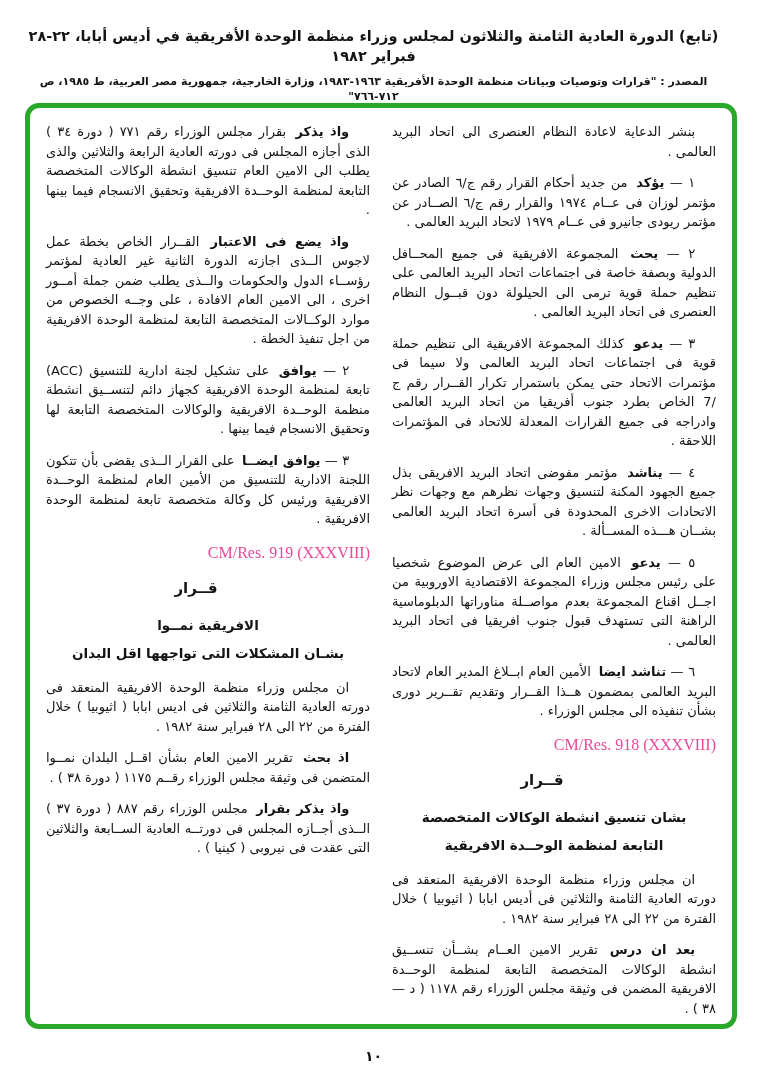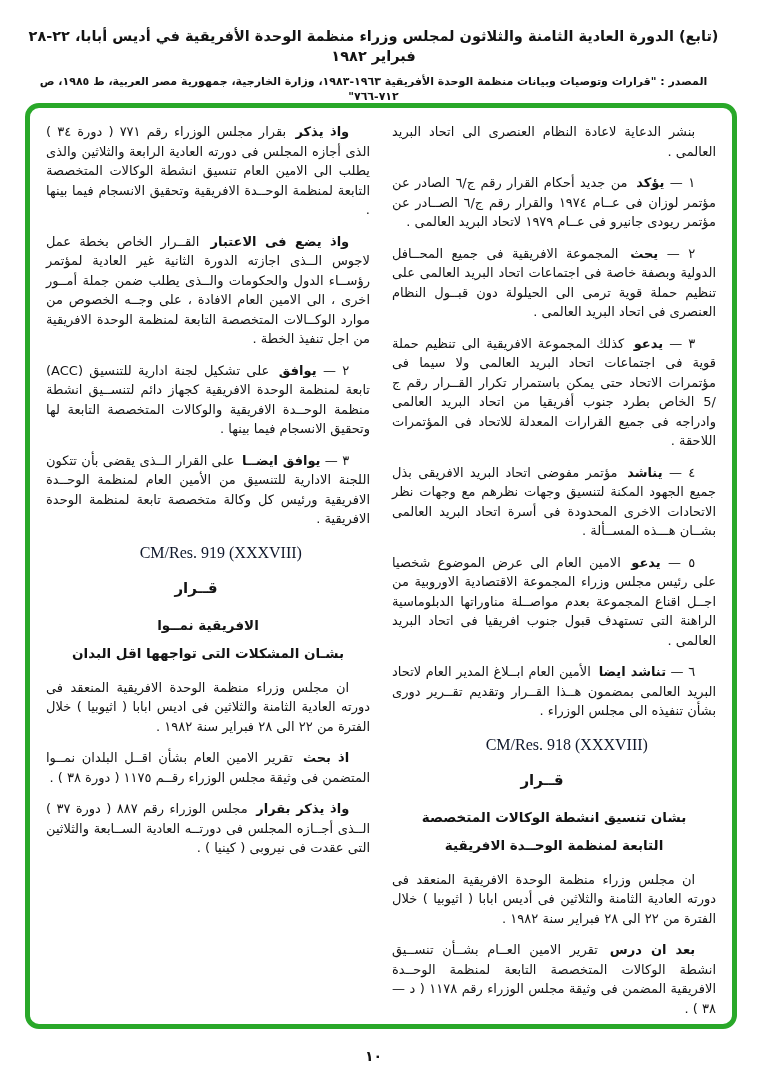--- a/index.html
+++ b/index.html
@@ -62,26 +62,26 @@
   
   p.para {
     margin: 0 0 12px 0;
     text-indent: 1.6em;
   }
   p.para .lead { font-weight: bold; }
   p.para .lead { margin-left: 0.25em; }
 
   .ref {
     direction: ltr;
-    text-align: center;
+    text-align: right;
     font-family: "Liberation Serif", "DejaVu Serif", serif;
     font-size: 16px;
     margin: 30px 0 12px 0;
     text-indent: 0;
-    color: #0f172a;
+    color: #ec4899;
   }
   .qarar {
     text-align: center;
     font-weight: bold;
     font-size: 15px;
     margin: 14px 0 16px 0;
     text-indent: 0;
   }
   .subject {
     text-align: center;
@@ -114,21 +114,21 @@
     <div class="line2">المصدر : "قرارات وتوصيات وبيانات منظمة الوحدة الأفريقية ١٩٦٣-١٩٨٣، وزارة الخارجية، جمهورية مصر العربية، ط ١٩٨٥، ص ٧١٢-٧٦٦"</div>
   </div>
 
   <div class="content-frame" style="border-color: rgb(41, 168, 41);">
     <div class="columns">
 
       <div class="col">
         <p class="para"><span>بنشر الدعاية لاعادة النظام العنصرى الى اتحاد البريد العالمى .</span></p>
         <p class="para"><span>١ — </span><b class="lead">يؤكد</b> <span>من جديد أحكام القرار رقم ج/٦ الصادر عن مؤتمر لوزان فى عــام ١٩٧٤ والقرار رقم ج/٦ الصــادر عن مؤتمر ريودى جانيرو فى عــام ١٩٧٩ لاتحاد البريد العالمى .</span></p>
         <p class="para"><span>٢ — </span><b class="lead">يحث</b> <span>المجموعة الافريقية فى جميع المحــافل الدولية وبصفة خاصة فى اجتماعات اتحاد البريد العالمى على تنظيم حملة قوية ترمى الى الحيلولة دون قبــول النظام العنصرى فى اتحاد البريد العالمى .</span></p>
-        <p class="para"><span>٣ — </span><b class="lead">يدعو</b> <span>كذلك المجموعة الافريقية الى تنظيم حملة قوية فى اجتماعات اتحاد البريد العالمى ولا سيما فى مؤتمرات الاتحاد حتى يمكن باستمرار تكرار القــرار رقم ج /5 الخاص بطرد جنوب أفريقيا من اتحاد البريد العالمى وادراجه فى جميع القرارات المعدلة للاتحاد فى المؤتمرات اللاحقة .</span></p>
+        <p class="para"><span>٣ — </span><b class="lead">يدعو</b> <span>كذلك المجموعة الافريقية الى تنظيم حملة قوية فى اجتماعات اتحاد البريد العالمى ولا سيما فى مؤتمرات الاتحاد حتى يمكن باستمرار تكرار القــرار رقم ج /7 الخاص بطرد جنوب أفريقيا من اتحاد البريد العالمى وادراجه فى جميع القرارات المعدلة للاتحاد فى المؤتمرات اللاحقة .</span></p>
         <p class="para"><span>٤ — </span><b class="lead">يناشد</b> <span>مؤتمر مفوضى اتحاد البريد الافريقى بذل جميع الجهود المكنة لتنسيق وجهات نظرهم مع وجهات نظر الاتحادات الاخرى المحدودة فى أسرة اتحاد البريد العالمى بشــان هـــذه المســألة .</span></p>
         <p class="para"><span>٥ — </span><b class="lead">يدعو</b> <span>الامين العام الى عرض الموضوع شخصيا على رئيس مجلس وزراء المجموعة الاقتصادية الاوروبية من اجــل اقناع المجموعة بعدم مواصــلة مناوراتها الدبلوماسية الراهنة التى تستهدف قبول جنوب افريقيا فى اتحاد البريد العالمى .</span></p>
         <p class="para"><span>٦ — </span><b class="lead">تناشد ايضا</b> <span>الأمين العام ابــلاغ المدير العام لاتحاد البريد العالمى بمضمون هــذا القــرار وتقديم تقــرير دورى بشأن تنفيذه الى مجلس الوزراء .</span></p>
         <p class="para ref">CM/Res. 918 (XXXVIII)</p>
         <p class="para qarar">قــرار</p>
         <div class="subject">
           <div>بشان تنسيق انشطة الوكالات المتخصصة</div>
           <div>التابعة لمنظمة الوحــدة الافريقية</div>
         </div>
         <p class="para"><span>ان مجلس وزراء منظمة الوحدة الافريقية المنعقد فى دورته العادية الثامنة والثلاثين فى أديس ابابا ( اثيوبيا ) خلال الفترة من ٢٢ الى ٢٨ فبراير سنة ١٩٨٢ .</span></p>

